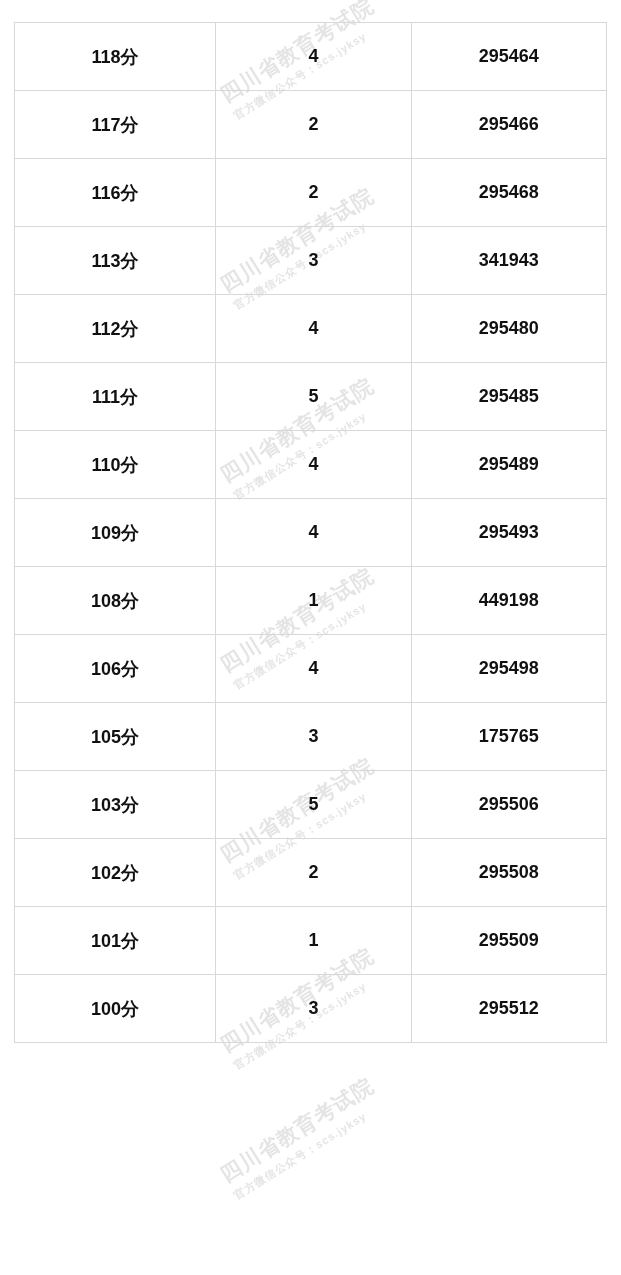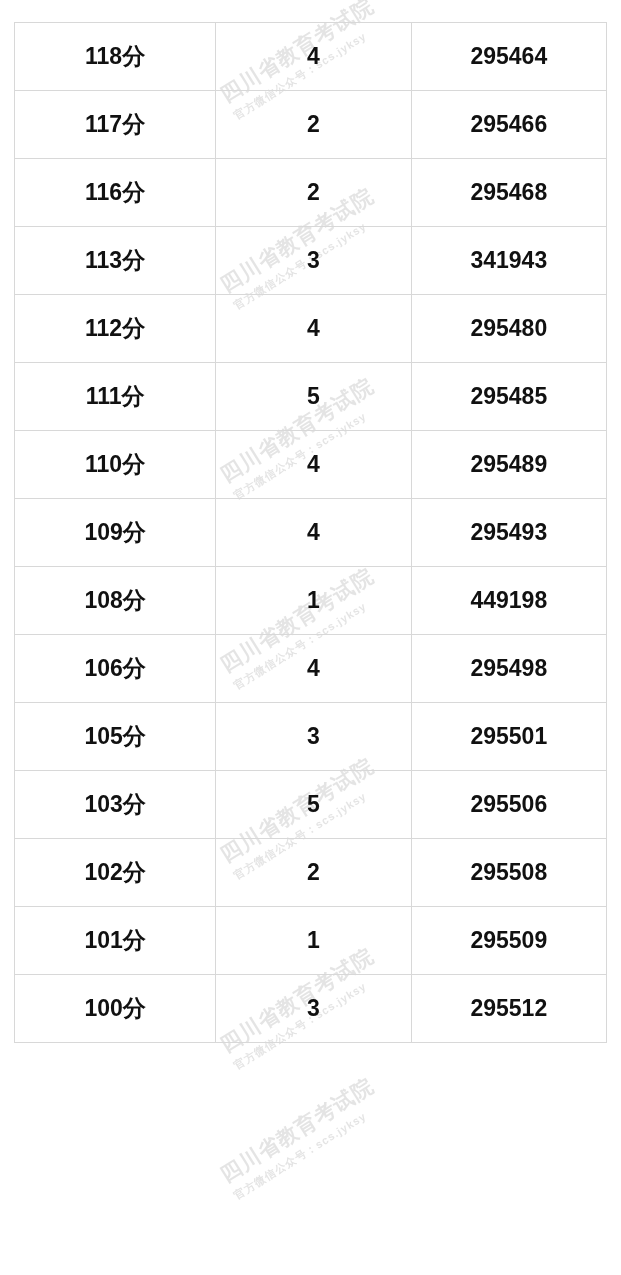--- a/index.html
+++ b/index.html
@@ -26,21 +26,21 @@
     border-collapse: collapse;
     table-layout: fixed;
     position: relative;
     z-index: 2;
   }
   table.score-table td {
     border: 1px solid #d8d8d8;
     height: 65px;
     text-align: center;
     vertical-align: middle;
-    font-size: 23px;
+    font-size: 18px;
     color: #111111;
     font-weight: 600;
     background: transparent;
   }
   td.col-score { width: 34%; }
   td.col-count { width: 33%; }
   td.col-total { width: 33%; font-weight: 600; }
 
   
   .watermarks {
@@ -160,21 +160,21 @@
         <td class="col-total">449198</td>
       </tr>
       <tr>
         <td class="col-score">106分</td>
         <td class="col-count">4</td>
         <td class="col-total">295498</td>
       </tr>
       <tr>
         <td class="col-score">105分</td>
         <td class="col-count">3</td>
-        <td class="col-total">295501</td>
+        <td class="col-total">175765</td>
       </tr>
       <tr>
         <td class="col-score">103分</td>
         <td class="col-count">5</td>
         <td class="col-total">295506</td>
       </tr>
       <tr>
         <td class="col-score">102分</td>
         <td class="col-count">2</td>
         <td class="col-total">295508</td>

